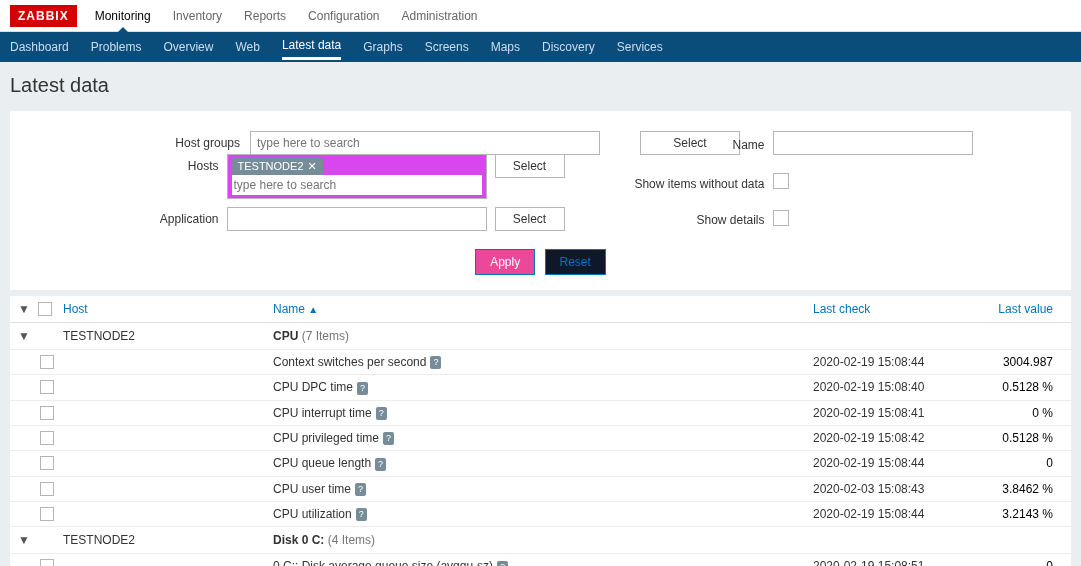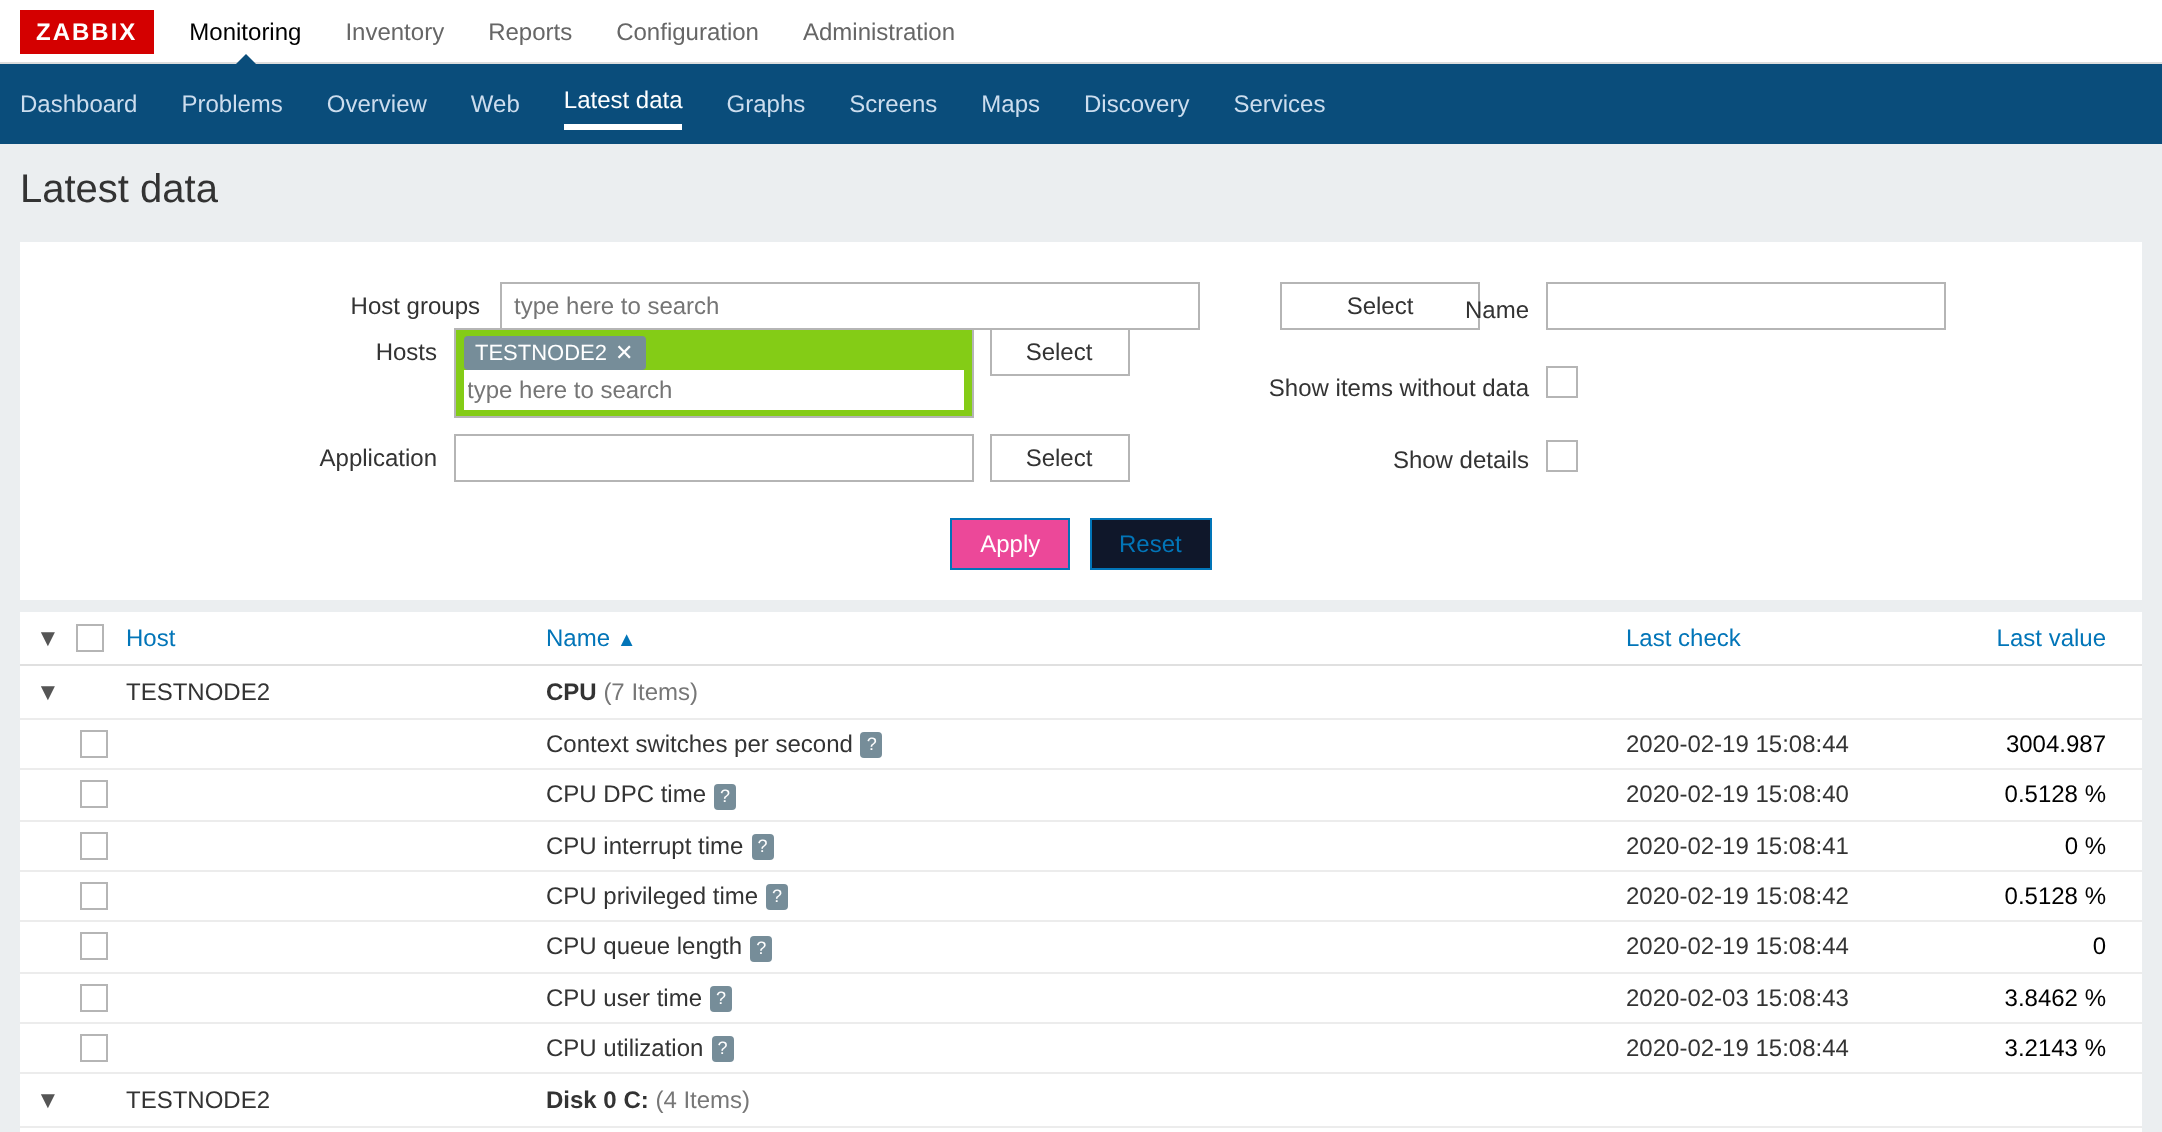--- a/index.html
+++ b/index.html
@@ -6,37 +6,37 @@
 body { font-family: Arial, sans-serif; font-size: 12px; color: #333; background: #fff; width: 1081px; }
 
 
 .topnav { display: flex; align-items: center; height: 32px; background: #fff; border-bottom: 1px solid #ddd; padding: 0 10px; }
 .logo { background: #d40000; color: #fff; font-weight: bold; font-size: 12px; padding: 4px 8px; letter-spacing: 1px; margin-right: 18px; }
 .topnav-item { color: #666; margin-right: 22px; cursor: pointer; font-size: 12px; }
 .topnav-item.active { color: #000; font-weight: 500; position: relative; }
 .topnav-item.active::after { content:""; position:absolute; bottom:-10px; left:50%; transform:translateX(-50%); width:0; height:0; border-left:6px solid transparent; border-right:6px solid transparent; border-bottom:6px solid #0a4d7b; }
 
 
-.subnav { display: flex; align-items: center; height: 40px; background: #0a4d7b; padding: 0 10px; }
+.subnav { display: flex; align-items: center; height: 30px; background: #0a4d7b; padding: 0 10px; }
 .subnav-item { color: #cde; margin-right: 22px; cursor: pointer; font-size: 12px; }
 .subnav-item.active { color: #fff; border-bottom: 3px solid #fff; padding-bottom: 5px; margin-top:3px; }
 
 
 .page-title { font-size: 20px; font-weight: normal; color: #333; padding: 12px 10px 14px; background: #ebeef0; }
 
 
 .content-wrapper { background: #ebeef0; padding: 0 10px 10px; }
 .filter-panel { background: #fff; padding: 20px 30px 15px; }
 .filter-grid { display: grid; grid-template-columns: 120px 350px 20px 100px 60px 1px 100px 20px; gap: 6px 10px; align-items: start; justify-content: center; }
 .filter-label { text-align: right; color: #333; padding-top: 5px; font-size: 12px; }
 .filter-input-box { border: 1px solid #b5b5b5; padding: 4px 6px; font-size: 12px; width: 100%; min-height:24px; background:#fff;}
 .select-btn { border: 1px solid #b5b5b5; background: #fff; padding: 4px 10px; cursor: pointer; font-size: 12px; color:#333; }
 .tag { display: inline-block; background: #768d99; color: #fff; padding: 2px 6px; font-size: 11px; border-radius: 2px; }
 .tag-x { margin-left: 4px; cursor: pointer; }
-.multi-box { border: 1px solid #b5b5b5; padding: 3px 4px; background: #84cc16; }
+.multi-box { border: 1px solid #b5b5b5; padding: 3px 4px; background: #d946ef; }
 .multi-box input { border: none; outline: none; font-size: 12px; width: 100%; padding: 3px 2px; }
 .checkbox-cell { width: 16px; height: 16px; border: 1px solid #b5b5b5; }
 .filter-buttons { text-align: center; margin-top: 18px; }
 .btn-apply { background: #ec4899; color: #fff; border: 1px solid #0275b8; padding: 5px 14px; cursor: pointer; font-size: 12px; margin-right: 6px; }
 .btn-reset { background: #0f172a; color: #0275b8; border: 1px solid #0275b8; padding: 5px 14px; cursor: pointer; font-size: 12px; }
 
 
 .data-table { background: #fff; margin-top: 6px; }
 .table-header { display: grid; grid-template-columns: 20px 25px 210px 540px 140px 1fr; align-items: center; padding: 6px 8px; border-bottom: 1px solid #e0e0e0; color: #0275b8; font-size: 12px; }
 .table-header .caret { color:#555; cursor:pointer;}

